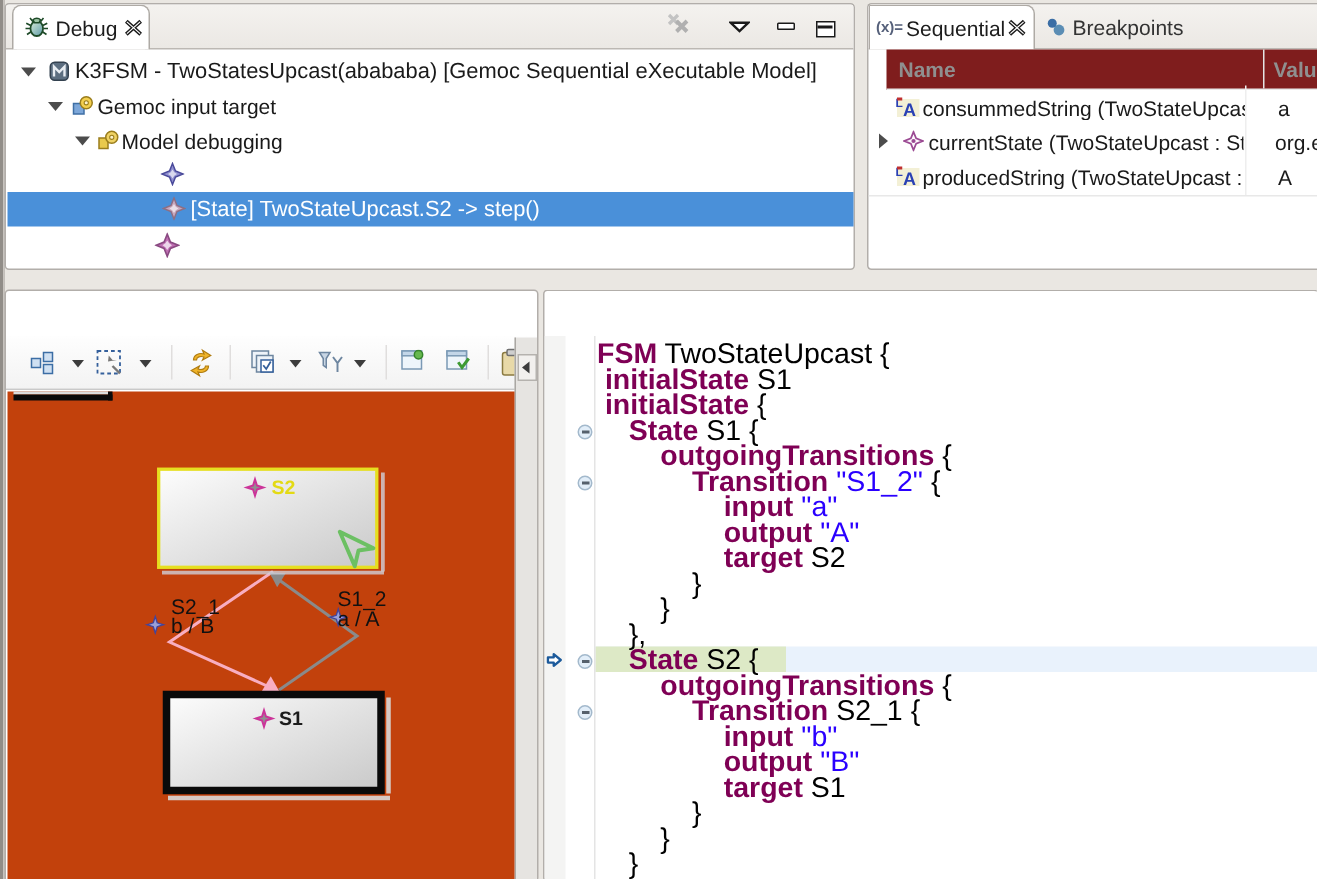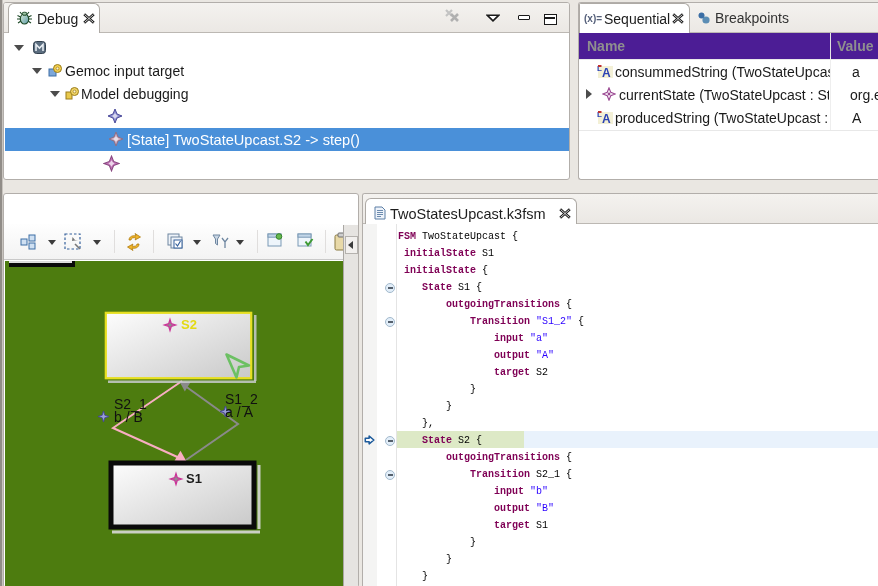--- a/index.html
+++ b/index.html
@@ -19,21 +19,21 @@
 #pvar{left:578px;top:2px;width:300px;height:176px;border-right:none;border-radius:3px 0 0 3px}
 .hdrcell{position:absolute;top:0;font-size:14px;font-weight:bold;color:#8f8f8f}
 .vrow{position:absolute;left:0;width:100%;height:23px;font-size:14px;color:#1a1a1a;white-space:nowrap}
 
 #pdia{left:3px;top:193px;width:354px;height:393px}
 .tbar{position:absolute;left:0;top:30px;right:0;height:36px;background:linear-gradient(#fefefe,#f3f3f3);border-bottom:1px solid #c9c9c9;box-sizing:border-box}
 .tsep{position:absolute;top:6px;width:1px;height:23px;background:#e0dedd}
 .ddown{position:absolute;width:0;height:0;border-left:4.5px solid transparent;border-right:4.5px solid transparent;border-top:5.5px solid #3c3c3c}
 
 #pcode{left:362px;top:193px;width:516px;height:393px;border-right:none}
-.code{position:absolute;left:35px;top:33px;font-family:Liberation Mono, monospace;font-size:10px;line-height:17px;white-space:pre;color:#000}
+.code{position:absolute;left:35px;top:33px;font-family:Liberation Sans, sans-serif;font-size:19px;line-height:17px;white-space:pre;color:#000}
 .k{color:#7f0055;font-weight:bold}
 .s{color:#2a00ff}
 .fold{position:absolute;width:10px;height:10px;border:1px solid #a3b9cc;border-radius:50%;background:#e2eef9;box-sizing:border-box}
 .fold:after{content:"";position:absolute;left:1.5px;top:3.2px;width:5px;height:1.4px;background:#55606c}
 </style></head><body>
 <div class="edgeL"></div>
 
 <div class="panel" id="pdbg">
   <div class="tabbar">
     <div class="tab" style="left:4px;width:92px">
@@ -67,20 +67,21 @@
         <div style="position:absolute;left:0;top:2px;width:10px;height:1.5px;background:#1a1a1a"></div>
       </div>
   </div>
 
   <div class="trow" style="top:33px">
     <span class="arrd" style="left:10px"></span>
     <svg style="position:absolute;left:28px;top:4px" width="15" height="15" viewBox="0 0 15 15">
         <rect x="1.5" y="1.5" width="12" height="12" rx="3" fill="#5c6e80" stroke="#33414f"></rect>
         <path d="M4 11 L4 4.5 L7.5 8 L11 4.5 L11 11" stroke="#e8edf2" stroke-width="1.6" fill="none"></path>
       </svg>
+    <span class="lbl" style="left:46px;font-size:14.6px">K3FSM - TwoStatesUpcast(abababa) [Gemoc Sequential eXecutable Model]</span>
   </div>
   <div class="trow" style="top:56px">
     <span class="arrd" style="left:28px"></span>
     <svg style="position:absolute;left:44px;top:4px" width="15" height="15" viewBox="0 0 15 15">
         <rect x="1" y="6" width="7" height="7" fill="#7da7d9" stroke="#3f6fa5"></rect>
         <circle cx="9.5" cy="5.5" r="4" fill="#f3cf4e" stroke="#9a7d1c"></circle>
         <circle cx="9.5" cy="5.5" r="1.4" fill="#fdf3cd" stroke="#9a7d1c" stroke-width="0.7"></circle>
       </svg>
     <span class="lbl" style="left:61px">Gemoc input target</span>
   </div>
@@ -126,21 +127,21 @@
     </div>
     <div class="itab" style="position:absolute;left:113px;top:0;width:110px;height:29px">
       <svg style="position:absolute;left:5px;top:8px" width="14" height="14" viewBox="0 0 14 14">
           <circle cx="4.5" cy="4.5" r="3" fill="#3b6ea5"></circle>
           <circle cx="9" cy="9" r="3.6" fill="#2a6da3" opacity="0.75"></circle>
         </svg>
       <span class="ttl" style="position:absolute;left:23px;top:7px;font-size:14px">Breakpoints</span>
     </div>
   </div>
 
-  <div style="position:absolute;left:0;top:30px;right:0;height:26px;background:#4c1d95;border-bottom:1px solid #e9e9e9">
+  <div style="position:absolute;left:12px;top:30px;right:0;height:26px;background:#7f1d1d;border-bottom:1px solid #e9e9e9">
     <span class="hdrcell" style="left:8px;top:5px">Name</span>
     <span class="hdrcell" style="left:258px;top:5px">Value</span>
     <div style="position:absolute;left:251px;top:0;width:1px;height:26px;background:#e4e4e4"></div>
   </div>
   <div class="vrow" style="top:57px">
     <svg style="position:absolute;left:18px;top:4px" width="17" height="15" viewBox="0 0 17 15">
         <rect x="1" y="2" width="15" height="12" fill="#f2eed2" opacity="0.9"></rect>
         <text x="0" y="7" font-size="8" font-weight="bold" fill="#2a41b4" font-family="Liberation Sans">L</text>
         <text x="5" y="13" font-size="12" font-weight="bold" fill="#2a41b4" font-family="Liberation Sans">A</text>
         <rect x="1" y="1" width="3.5" height="2" fill="#c03030"></rect>
@@ -220,21 +221,21 @@
         <rect x="4" y="1" width="6" height="4" rx="1" fill="#cfcfcf" stroke="#6f6f6f"></rect>
       </svg>
   </div>
 
   <div style="position:absolute;left:339px;top:31px;width:15px;height:361px;background:#e6e4e1;border-left:1px solid #aaa7a3">
     <div style="position:absolute;left:1px;top:11px;width:13px;height:18px;background:#f2f0ee;border:1px solid #b5b2ae;box-sizing:border-box">
       <div style="position:absolute;left:2px;top:4px;width:0;height:0;border-top:4px solid transparent;border-bottom:4px solid transparent;border-right:5px solid #3c3c3c"></div>
     </div>
   </div>
 
-  <div id="canvas" style="position:absolute;left:1px;top:67px;width:338px;height:325px;background:#4d7c0f;overflow:hidden">
+  <div id="canvas" style="position:absolute;left:1px;top:67px;width:338px;height:325px;background:#c2410c;overflow:hidden">
 
     <div style="position:absolute;left:4px;top:-2px;width:63px;height:4px;background:linear-gradient(#cccccc,#e2e2e2);border-bottom:4px solid #0a0a0a;border-right:3px solid #0a0a0a"></div>
     <svg style="position:absolute;left:0;top:0" width="338" height="325" viewBox="0 0 338 325">
       <defs>
         <linearGradient id="gs" x1="0" y1="0" x2="1" y2="1">
           <stop offset="0" stop-color="#fdfdfd"></stop>
             <stop offset="1" stop-color="#c9c9c9"></stop>
         </linearGradient>
       </defs>
 
@@ -268,33 +269,20 @@
         </g>
     </svg>
     <div style="position:absolute;left:176px;top:55.5px;font-size:13px;font-weight:bold;color:#e3da14">S2</div>
     <div style="position:absolute;left:181px;top:209.5px;font-size:13px;font-weight:bold;color:#1c1c1c">S1</div>
     <div style="position:absolute;left:109px;top:136.5px;font-size:14px;color:#111;line-height:13.5px">S2_1<br>b / B</div>
     <div style="position:absolute;left:220px;top:131.5px;font-size:14px;color:#111;line-height:13.5px">S1_2<br>a / A</div>
   </div>
 </div>
 
 <div class="panel" id="pcode">
-  <div class="tabbar">
-    <div class="tab" style="left:2px;width:212px;top:4px;height:26px">
-      <svg style="position:absolute;left:8px;top:7px" width="12" height="14" viewBox="0 0 12 14">
-          <path d="M1 1 L8 1 L11 4 L11 13 L1 13 Z" fill="#eef3fa" stroke="#5c7fa5"></path>
-          <path d="M3 4.5 h6 M3 6.5 h6 M3 8.5 h6 M3 10.5 h4" stroke="#5c7fa5" stroke-width="0.9"></path>
-        </svg>
-      <span class="ttl" style="left:24px;font-size:14.5px">TwoStatesUpcast.k3fsm</span>
-      <svg class="tclosesvg" style="position:absolute;left:193px;top:9px" width="12" height="11" viewBox="0 0 12 11">
-          <path d="M1.2 1.2 L10.8 9.8 M10.8 1.2 L1.2 9.8" stroke="#1c1c1c" stroke-width="2.6"></path>
-          <path d="M1.6 1.6 L10.4 9.4 M10.4 1.6 L1.6 9.4" stroke="#ffffff" stroke-width="0.8"></path>
-        </svg>
-    </div>
-  </div>
 
   <div style="position:absolute;left:0;top:30px;width:14px;height:363px;background:#f4f4f3"></div>
 
   <div style="position:absolute;left:34px;top:237px;right:0;height:17px;background:#e9f2fc"></div>
   <div style="position:absolute;left:34px;top:237px;width:127px;height:17px;background:#dde9c6"></div>
 
   <div class="fold" style="left:22px;top:89px"></div>
   <div class="fold" style="left:22px;top:123px"></div>
   <div class="fold" style="left:22px;top:242px"></div>
   <div class="fold" style="left:22px;top:276px"></div>

